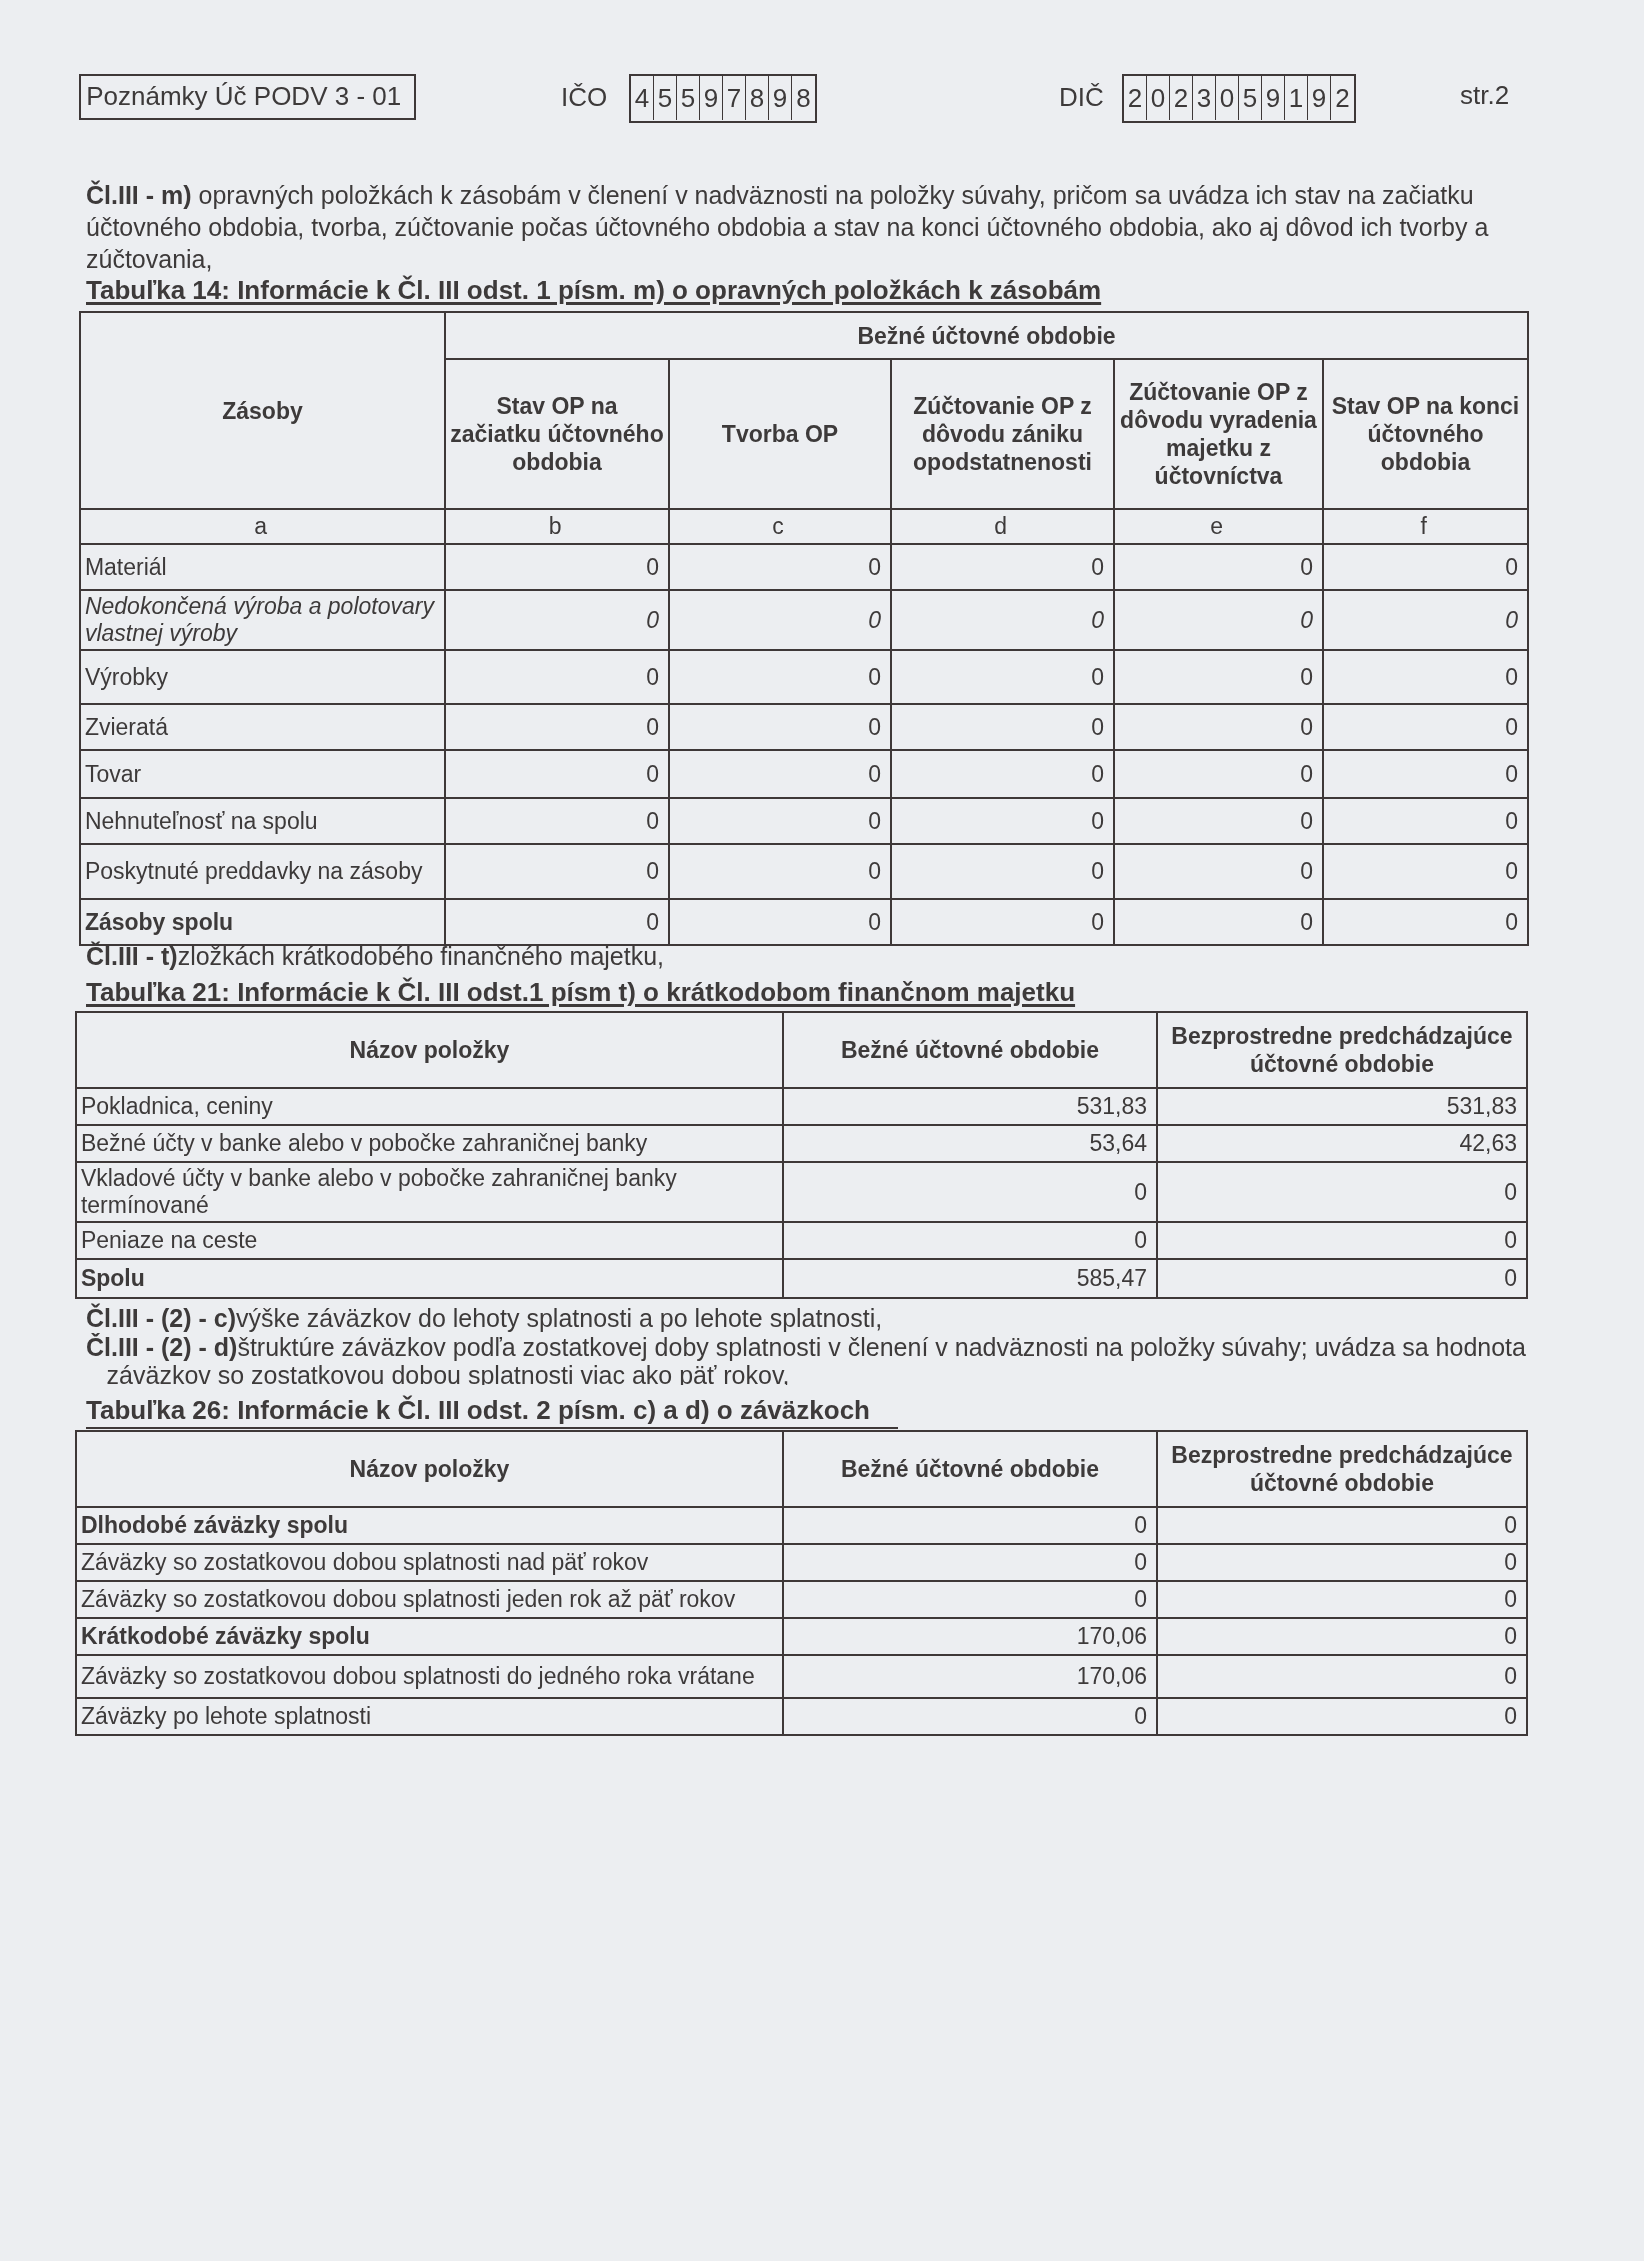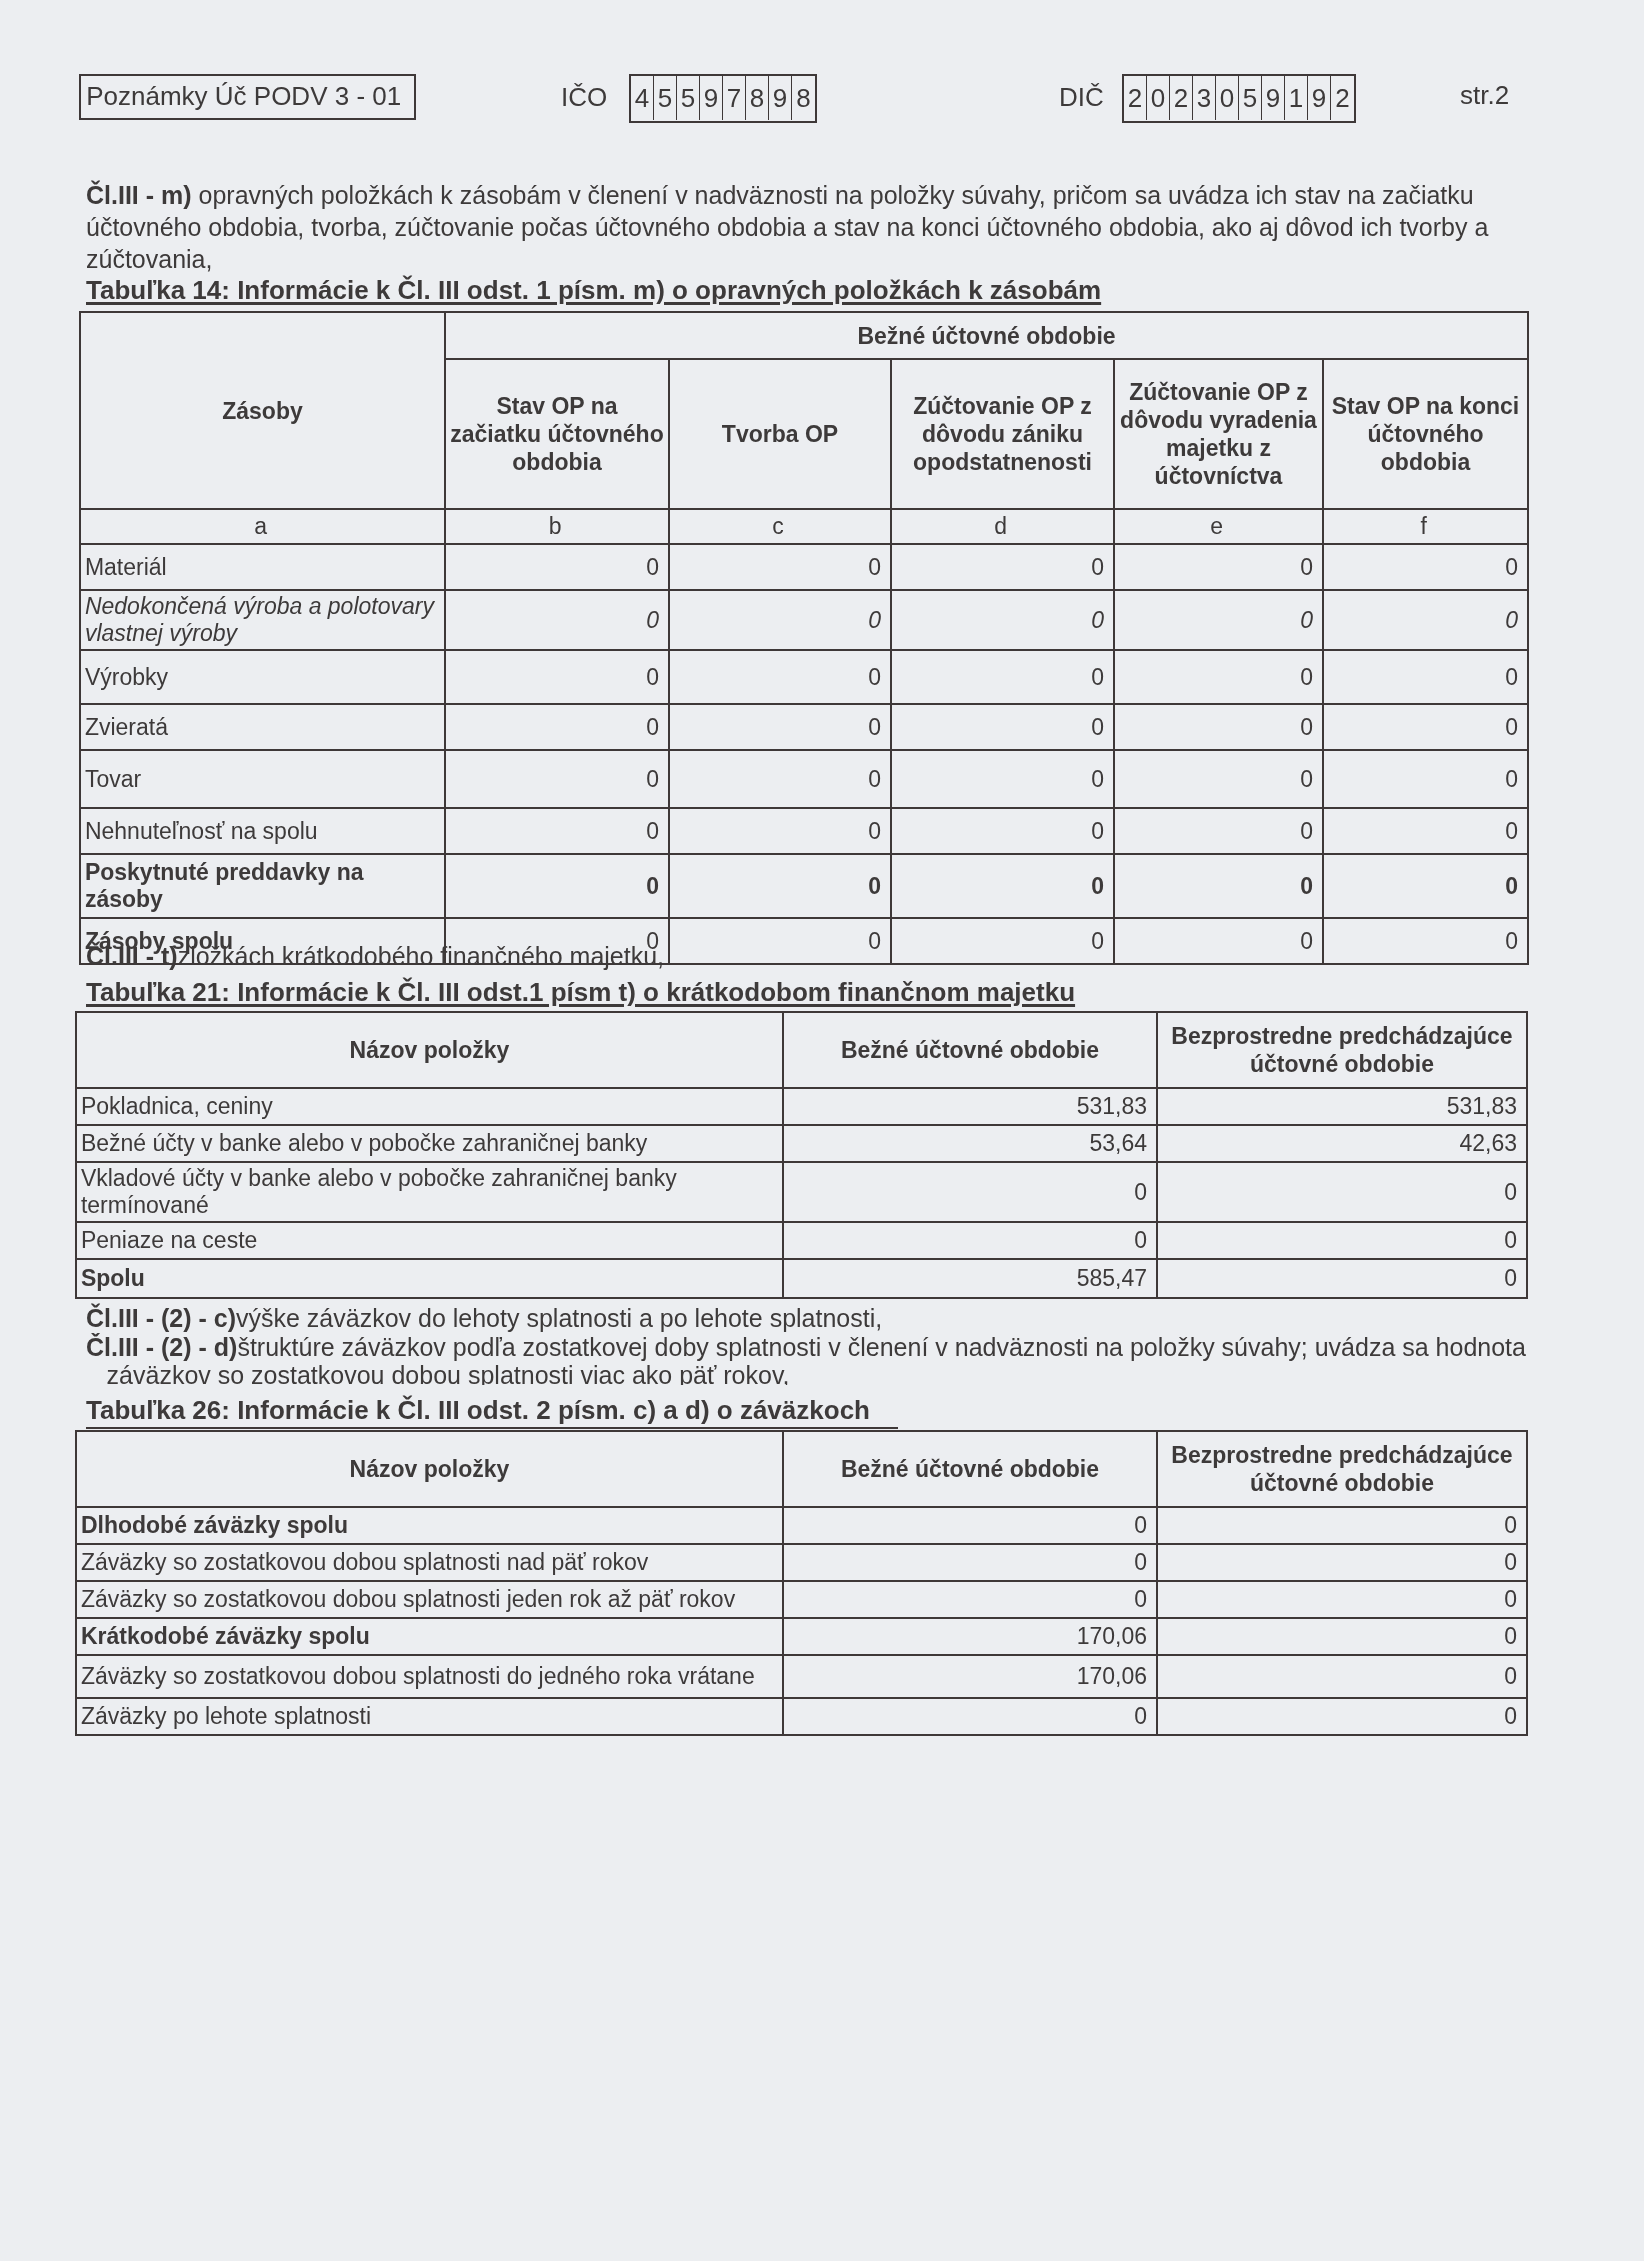--- a/index.html
+++ b/index.html
@@ -147,37 +147,37 @@
       <td class="num">0</td>
     </tr>
     <tr style="height:46px;">
       <td class="lbl">Zvieratá</td>
       <td class="num">0</td>
       <td class="num">0</td>
       <td class="num">0</td>
       <td class="num">0</td>
       <td class="num">0</td>
     </tr>
-    <tr style="height:58px;margin-top:40px;">
+    <tr style="height:48px;margin-top:40px;">
       <td class="lbl">Tovar</td>
       <td class="num">0</td>
       <td class="num">0</td>
       <td class="num">0</td>
       <td class="num">0</td>
       <td class="num">0</td>
     </tr>
     <tr style="height:46px;">
       <td class="lbl">Nehnuteľnosť na spolu</td>
       <td class="num">0</td>
       <td class="num">0</td>
       <td class="num">0</td>
       <td class="num">0</td>
       <td class="num">0</td>
     </tr>
-    <tr style="height:64px;font-weight:bold;">
+    <tr style="height:55px;">
       <td class="lbl">Poskytnuté preddavky na zásoby</td>
       <td class="num">0</td>
       <td class="num">0</td>
       <td class="num">0</td>
       <td class="num">0</td>
       <td class="num">0</td>
     </tr>
     <tr style="height:46px;border-radius:16px;">
       <td class="lbl bold">Zásoby spolu</td>
       <td class="num">0</td>

